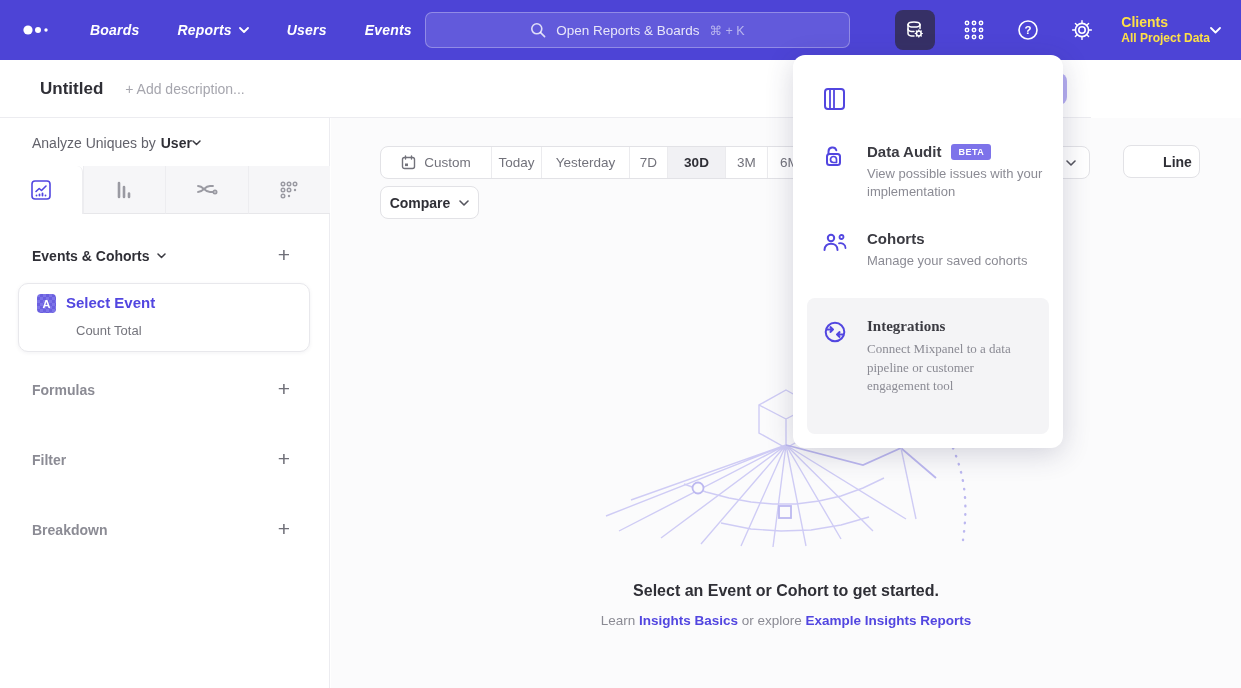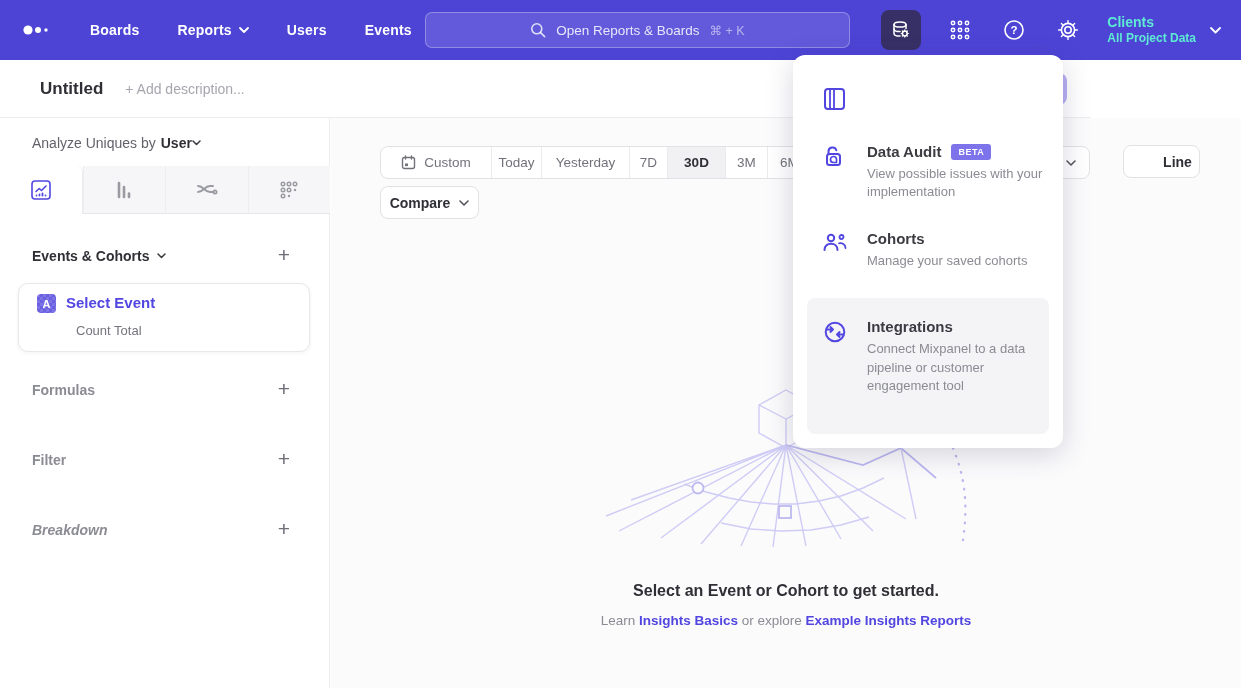--- a/index.html
+++ b/index.html
@@ -6,34 +6,34 @@
   html,body { width:1241px; height:688px; overflow:hidden; }
   body { font-family:"Liberation Sans", sans-serif; background:#fff; position:relative; color:#3b3b42; }
 
   
   .navbar { position:absolute; left:0; top:0; width:1241px; height:60px; background:#4d44d6;
             display:flex; align-items:center; z-index:10; }
   .nav-left { display:flex; align-items:center; margin-left:22px; }
   .logo { display:flex; align-items:center; gap:4px; margin-right:40px; cursor:pointer; }
   .nav-items { display:flex; align-items:center; gap:38px; }
   .nav-item { color:#fff; font-size:14px; font-weight:700; letter-spacing:.2px; cursor:pointer;
-              display:flex; align-items:center; gap:7px; }
+              display:flex; align-items:center; gap:7px;font-style:italic; }
   .chev svg { display:block; }
   .nav-search { position:absolute; left:425px; top:12px; width:425px; height:36px;
                 background:rgba(255,255,255,.12); border:1px solid rgba(255,255,255,.30);
                 border-radius:7px; display:flex; align-items:center; justify-content:center;
                 gap:10px; cursor:pointer; }
   .nav-search .ph { color:rgba(255,255,255,.85); font-size:13.5px; }
   .nav-search .sc { color:rgba(255,255,255,.55); font-size:12.5px; }
   .nav-right { position:absolute; right:0; top:0; height:60px; display:flex; align-items:center;
                gap:24px; padding-right:20px; }
   .icon-btn { width:40px; height:40px; border:none; background:transparent; border-radius:8px;
               display:flex; align-items:center; justify-content:center; cursor:pointer; color:#fff; }
   .icon-btn.active { background:#363066; }
-  .project { display:flex; align-items:center; gap:14px; cursor:pointer; color:#5eead4; }
+  .project { display:flex; align-items:center; cursor:pointer; color:#fde047; }
   .project .org { font-size:14px; font-weight:700; line-height:1.3; }
   .project .pname { font-size:12px; font-weight:700; line-height:1.3; }
 
   
   .report-header { position:absolute; left:0; top:60px; width:1091px; height:58px; background:#fff;
                    border-bottom:1px solid #ececf0; display:flex; align-items:center; z-index:5; }
   .rh-title { margin-left:40px; font-size:17px; font-weight:700; color:#2f2f36; cursor:text; }
   .rh-desc { margin-left:22px; font-size:14px; color:#a6a6ae; cursor:text; }
   .rh-right { position:absolute; right:24px; top:0; height:58px; display:flex; align-items:center; gap:20px; }
   .ghost-btn { background:none; border:none; cursor:pointer; color:#3b3b42; display:flex; align-items:center; }
@@ -92,21 +92,21 @@
   .menu-panel { position:absolute; left:793px; top:55px; width:270px; background:#fff; border-radius:12px;
                 box-shadow:0 6px 28px rgba(50,50,90,.20); z-index:100; padding:30px 0 14px; }
   .menu-item { display:flex; gap:20px; padding:0 20px 0 30px; margin-bottom:28px; cursor:pointer; }
   .menu-icon { width:24px; flex:0 0 24px; color:#5246e0; padding-top:2px; }
   .menu-title-row { display:flex; align-items:center; gap:10px; }
   .menu-title { font-size:15px; font-weight:700; color:#3b3b42; }
   .beta-badge { background:#7d73ea; color:#fff; font-size:9px; font-weight:700; letter-spacing:.5px;
                 padding:3px 7px; border-radius:3px; }
   .menu-desc { font-size:13px; color:#8b8b94; line-height:1.42; margin-top:5px; max-width:182px; }
   .menu-hl { margin:0 14px; background:#f4f4f6; border-radius:8px; padding:20px 0 22px; }
-  .menu-hl .menu-item { margin-bottom:16px; padding-left:16px; }
+  .menu-hl .menu-item { margin-bottom:16px; padding-left:16px;font-family:Liberation Serif, serif; }
 </style>
 </head>
 <body>
 
 <header class="navbar">
   <div class="nav-left">
     <div class="logo">
       <svg width="28" height="12" viewBox="0 0 28 12">
         <circle cx="6" cy="6" r="4.6" fill="#fff"></circle>
           <circle cx="16" cy="6" r="3" fill="#fff"></circle>
@@ -276,21 +276,21 @@
     <div class="event-title">Select Event</div>
     <div class="event-sub">Count Total</div>
   </div>
 
   <div class="sec-label" style="top:264px;">Formulas</div>
   <button class="plus-btn" style="top:260px;">+</button>
 
   <div class="sec-label" style="top:334px;">Filter</div>
   <button class="plus-btn" style="top:330px;">+</button>
 
-  <div class="sec-label" style="top:404px;font-style:italic;">Breakdown</div>
+  <div class="sec-label" style="top:404px;">Breakdown</div>
   <button class="plus-btn" style="top:400px;">+</button>
 </aside>
 
 <main class="main">
   <div class="seg">
     <div class="seg-cell" style="width:110px;">
       <svg width="15" height="15" viewBox="0 0 15 15" fill="none" stroke="#72727b" stroke-width="1.4" stroke-linecap="round">
         <rect x="1.5" y="2.5" width="12" height="11" rx="2"></rect>
         <path d="M4.5 1v3M10.5 1v3"></path>
         <rect x="4" y="8.5" width="3" height="2.6" fill="#72727b" stroke="none"></rect>

